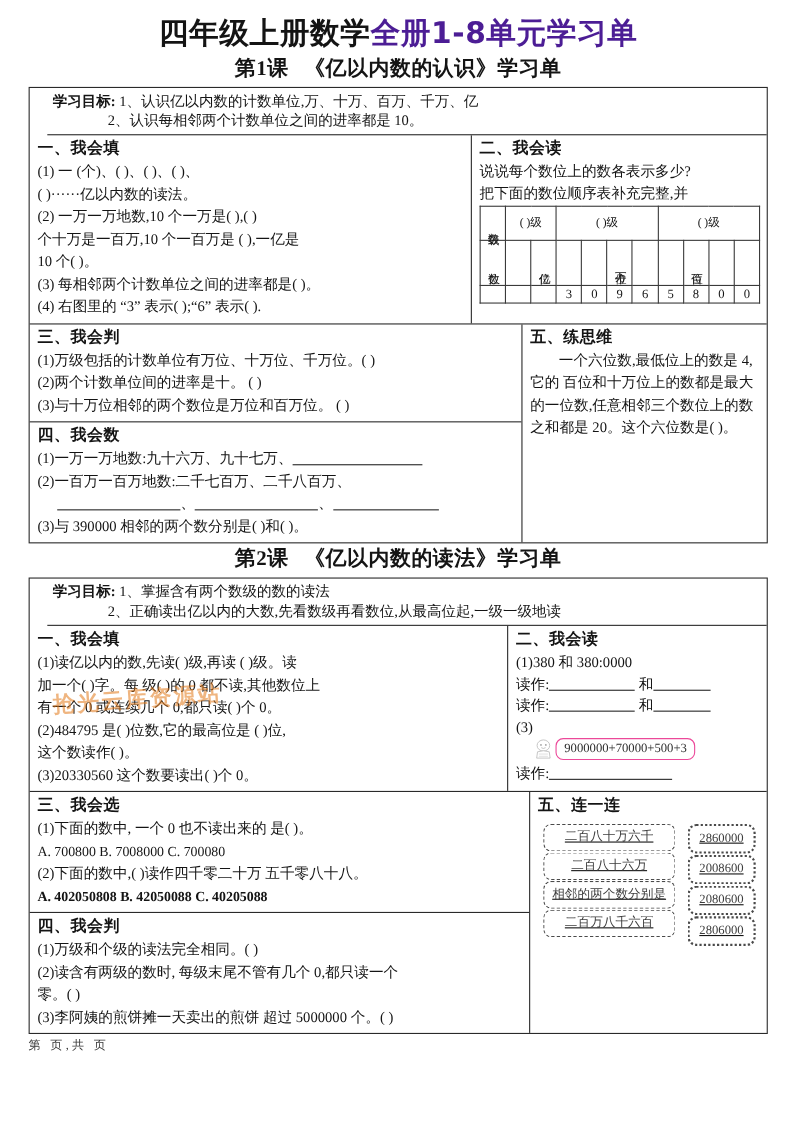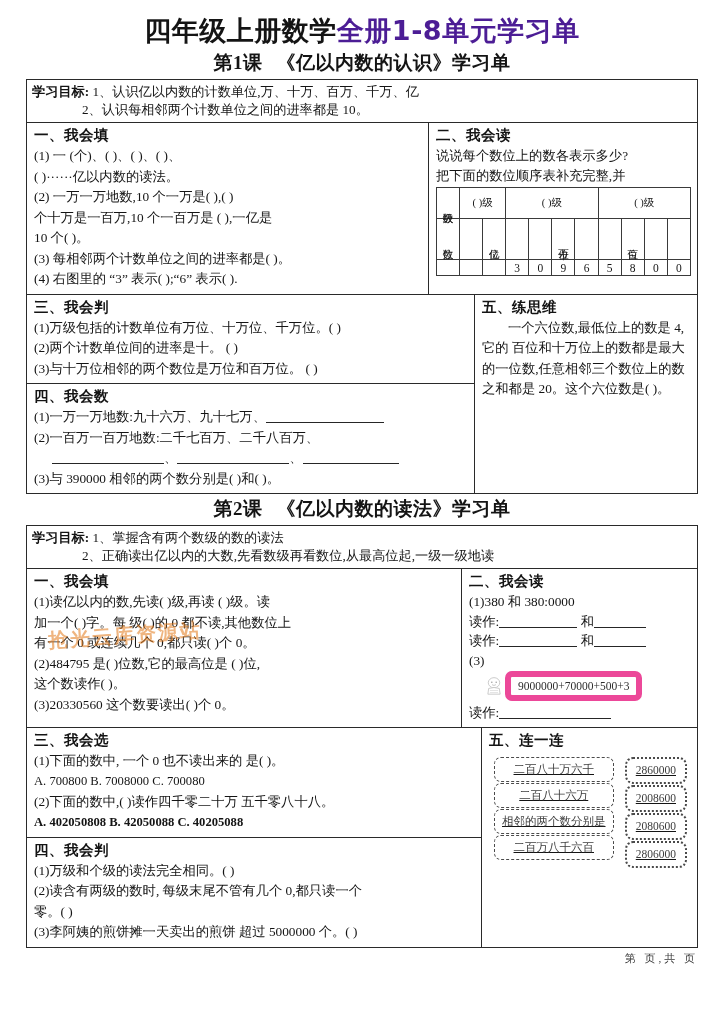--- a/index.html
+++ b/index.html
@@ -31,21 +31,21 @@
     font-size:19px;
     line-height:26px;
     margin-top:2px;
     margin-bottom:3px;
     letter-spacing:.5px;
   }
   .lessontitle .sp{display:inline-block;width:14px;}
 
   
   .sheet{border:1.6px solid #2a2a2a;box-sizing:border-box;width:100%;}
-  .goalrow{border-bottom:1.4px solid #2a2a2a;padding:3px 5px 4px 5px;}
+  .goalrow{border-bottom:1.4px solid #2a2a2a;padding:3px 5px 4px 5px;margin-left:16px;}
   .goalline{font-size:13.2px;line-height:17.5px;white-space:nowrap;}
   .goalline b{font-weight:bold;}
   .goalline.indent{padding-left:50px;}
 
   .cols{display:flex;align-items:stretch;}
   .cols>.cell{box-sizing:border-box;}
   .vsplit{border-right:1.4px solid #2a2a2a;}
   .hsplit{border-bottom:1.4px solid #2a2a2a;}
 
   .sechead{
@@ -82,39 +82,39 @@
     font-size:11.5px;line-height:13px;
     padding:5px 7px;text-align:center;white-space:nowrap;
     color:#3c3c3c;
   }
   .mbox.num{border-style:dotted;border-width:2px;border-radius:8px;padding:5px 9px;
             font-family:"Liberation Serif",serif;font-size:11.5px;}
 
   
   .bubblewrap{display:flex;align-items:center;gap:2px;margin:1px 0 2px 16px;}
   .bubble{
-    border:6px solid #ec4899;border-radius:7px;
+    border:1px solid #ec4899;border-radius:7px;
     padding:2px 7px;font-size:11.5px;line-height:14px;color:#2d2d2d;
     background:#fff;white-space:nowrap;
   }
   .mascot{width:18px;height:20px;flex:0 0 auto;opacity:.62;}
 
   
   .watermark{
     position:absolute;left:48px;top:622px;
     font-family:"DejaVu Sans","Liberation Sans",sans-serif;
     font-weight:bold;font-size:20px;letter-spacing:2px;
     color:rgba(226,120,24,.55);
     transform:rotate(-4deg);
     pointer-events:none;white-space:nowrap;
   }
 
   
   .footer{
-    text-align:right;font-size:11px;color:#3a3a3a;margin-top:3px;letter-spacing:3px;
+    text-align:left;font-size:11px;color:#3a3a3a;margin-top:3px;letter-spacing:3px;
   }
 </style>
 </head>
 <body>
 
 <div class="page">
 
   <div class="maintitle">
     <span>四年级上册数学</span><span class="red">全册1-8单元学习单</span>
   </div>

